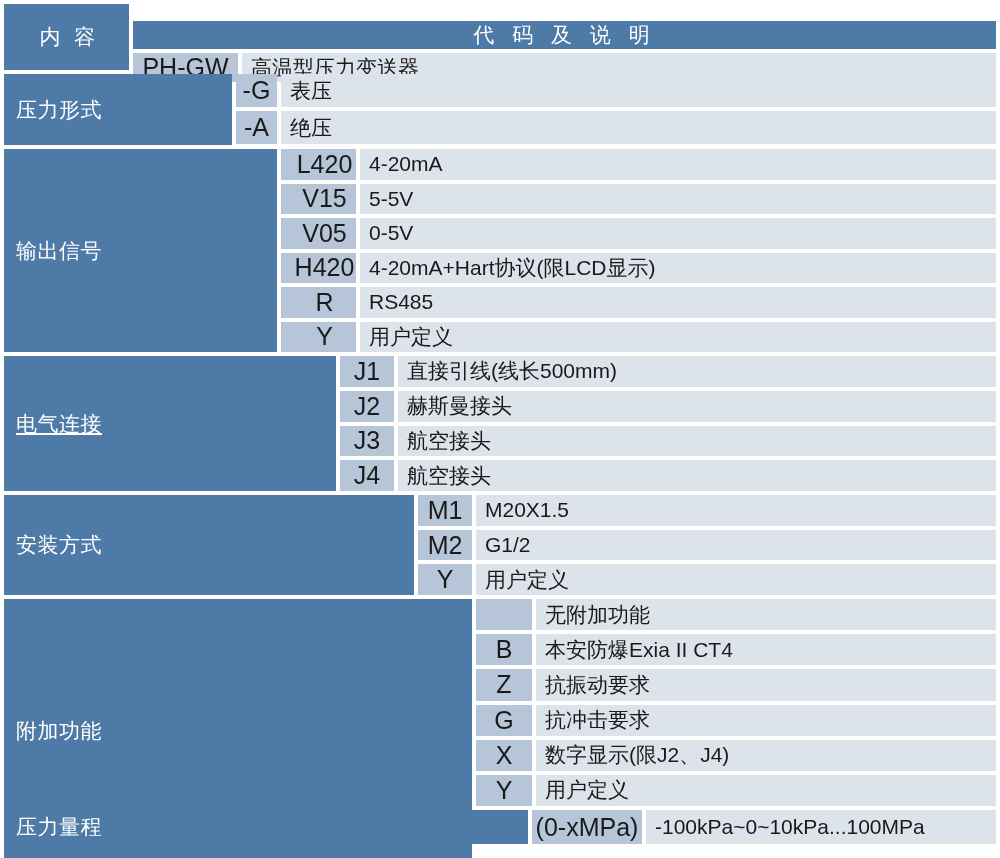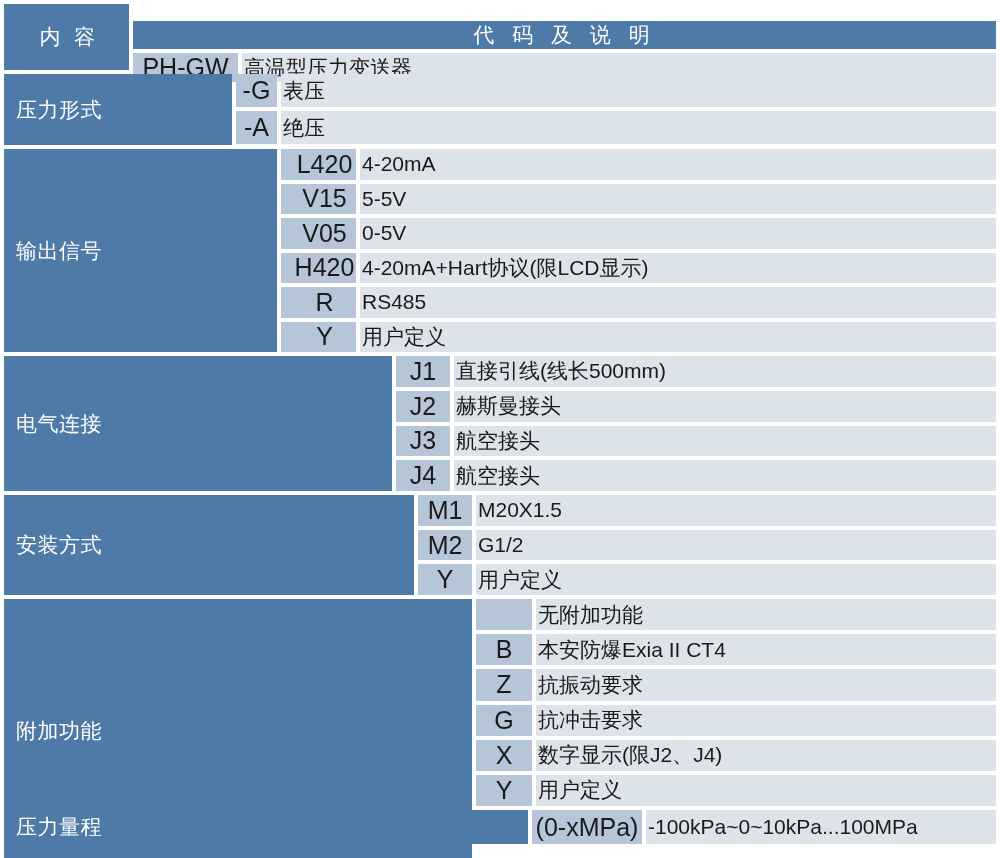--- a/index.html
+++ b/index.html
@@ -53,21 +53,21 @@
     justify-content:center;
     box-sizing:border-box;
     flex:0 0 auto;
   }
   .desc{
     background:#dce3ea;
     color:#1a1a1a;
     font-size:21px;
     display:flex;
     align-items:center;
-    padding-left:2px;
+    padding-left:9px;
     box-sizing:border-box;
     flex:1 1 auto;
     margin-left:4px;
     white-space:nowrap;
   }
 
   
   .hdr-band{
     background:#4d7aa7;
     color:#ffffff;
@@ -93,21 +93,21 @@
   .g-ptype .cat{width:228px;height:71px;}
   .g-ptype .row{height:33px;}
   .g-ptype .code{width:41px;margin-left:4px;}
 
   .g-output{height:203px;}
   .g-output .cat{width:273px;height:203px;}
   .g-output .row{height:31.5px;}
   .g-output .code{width:75px;margin-left:4px;padding-left:12px;}
 
   .g-elec{height:135px;}
-  .g-elec .cat{width:388px;height:135px;}
+  .g-elec .cat{width:332px;height:135px;text-decoration:underline;}
   .g-elec .row{height:32px;}
   .g-elec .code{width:54px;margin-left:4px;}
 
   .g-mount{height:100px;}
   .g-mount .cat{width:410px;height:100px;}
   .g-mount .row{height:31px;}
   .g-mount .code{width:54px;margin-left:4px;}
 
   .g-extra{height:207px;}
   .g-extra .cat{width:468px;height:263px;font-family:Liberation Mono, monospace;}

